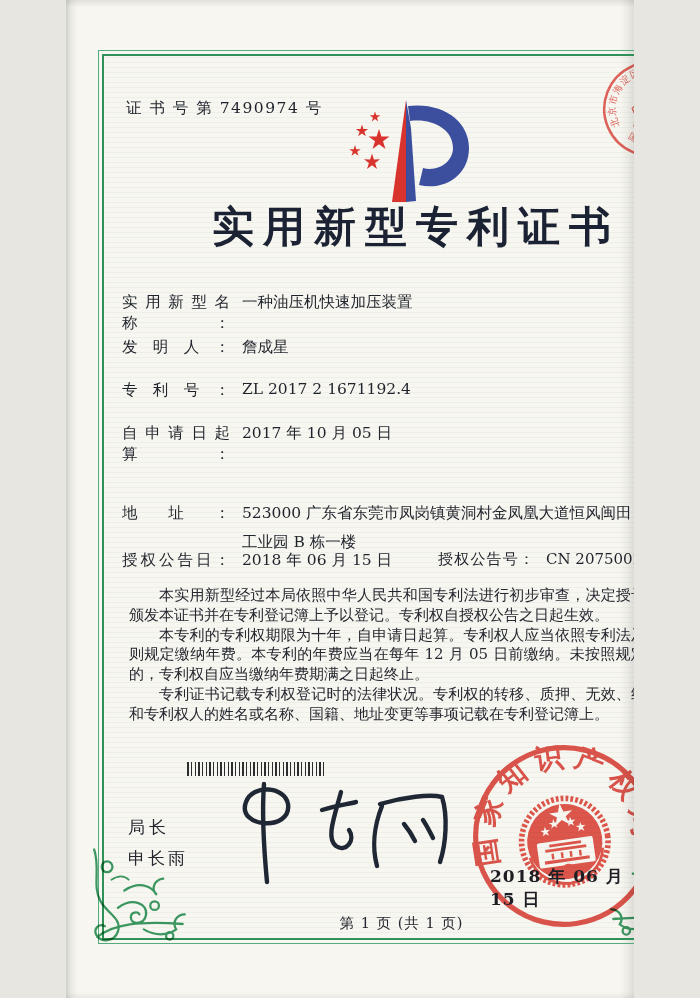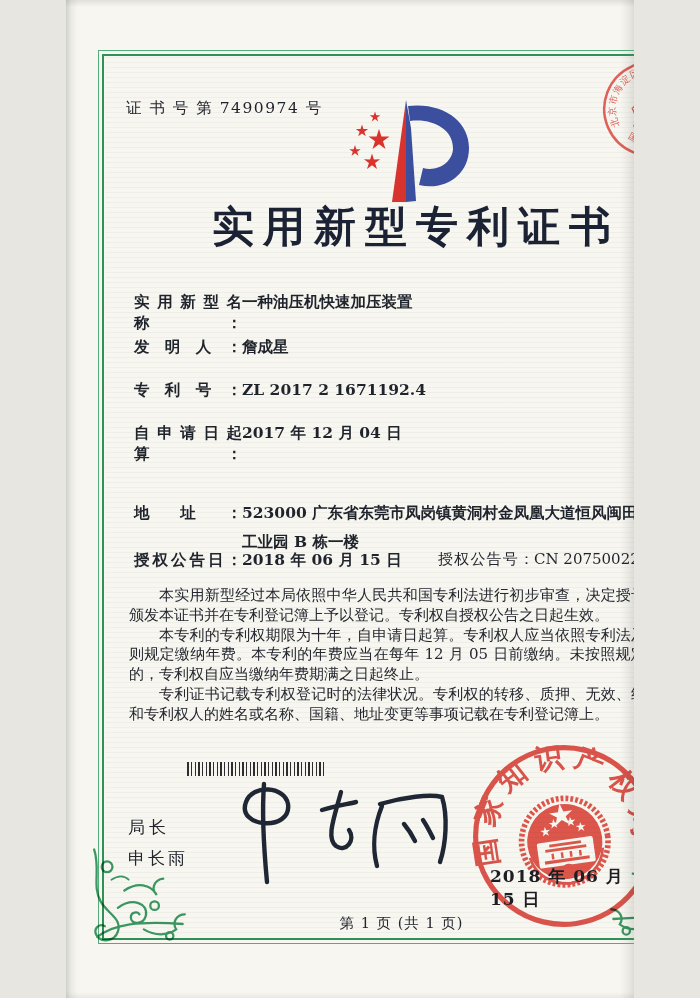--- a/index.html
+++ b/index.html
@@ -17,23 +17,23 @@
   .abs{position:absolute;}
   
   .frame{left:32px;top:50px;width:607px;height:892px;border:1.4px solid #55ab7c;}
   .frame-inner{position:absolute;left:3px;top:3px;right:3px;bottom:3px;border:2.2px solid #2f9158;}
   .frame-texture{position:absolute;left:6px;top:6px;right:6px;bottom:6px;
     background:repeating-linear-gradient(180deg, rgba(140,185,155,0.10) 0 1px, rgba(0,0,0,0) 1px 5px);}
   .cert-no{left:60px;top:98px;font-size:15.5px;letter-spacing:1.5px;color:#1e222c;}
   .title{left:35px;top:199px;width:630px;text-align:center;font-size:42px;font-weight:bold;
     letter-spacing:9px;color:#1b2233;}
   
-  .row{left:68px;display:flex;align-items:flex-start;font-size:15.5px;color:#1f232b;font-weight:bold;}
+  .row{left:56px;display:flex;align-items:flex-start;font-size:15.5px;color:#1f232b;}
   .flabel{display:inline-block;width:108px;text-align:justify;text-align-last:justify;flex:0 0 108px;}
-  .fvalue{margin-left:0;white-space:nowrap;}
+  .fvalue{margin-left:12px;white-space:nowrap;}
   .addr-block{width:470px;white-space:normal;}
   .addr-line2{margin-top:8px;}
   .grant-no-group{left:372px;display:flex;font-size:15px;color:#1f232b;}
   .grant-no-group .flabel{width:96px;flex:0 0 96px;}
   
   .body-text{left:63px;top:586px;width:578px;font-size:15px;line-height:19.8px;
     text-align:justify;color:#24272f;}
   .body-text p{margin:0;text-indent:2em;}
   
   .barcode{left:121px;top:762px;width:139px;height:14px;
@@ -125,21 +125,21 @@
   <div class="abs row" style="top:337px">
     <span class="flabel">发明人：</span>
     <span class="fvalue">詹成星</span>
   </div>
   <div class="abs row" style="top:380px">
     <span class="flabel">专利号：</span>
     <span class="fvalue">ZL 2017 2 1671192.4</span>
   </div>
   <div class="abs row" style="top:423px">
     <span class="flabel">自申请日起算：</span>
-    <span class="fvalue">2017 年 12 月 04 日</span>
+    <span class="fvalue">2017 年 10 月 05 日</span>
   </div>
   <div class="abs row" style="top:503px">
     <span class="flabel">地址：</span>
     <span class="fvalue addr-block">
       <span>523000 广东省东莞市凤岗镇黄洞村金凤凰大道恒风闽田</span>
       <div class="addr-line2">工业园 B 栋一楼</div>
     </span>
   </div>
   <div class="abs row" style="top:550px">
     <span class="flabel">授权公告日：</span>

